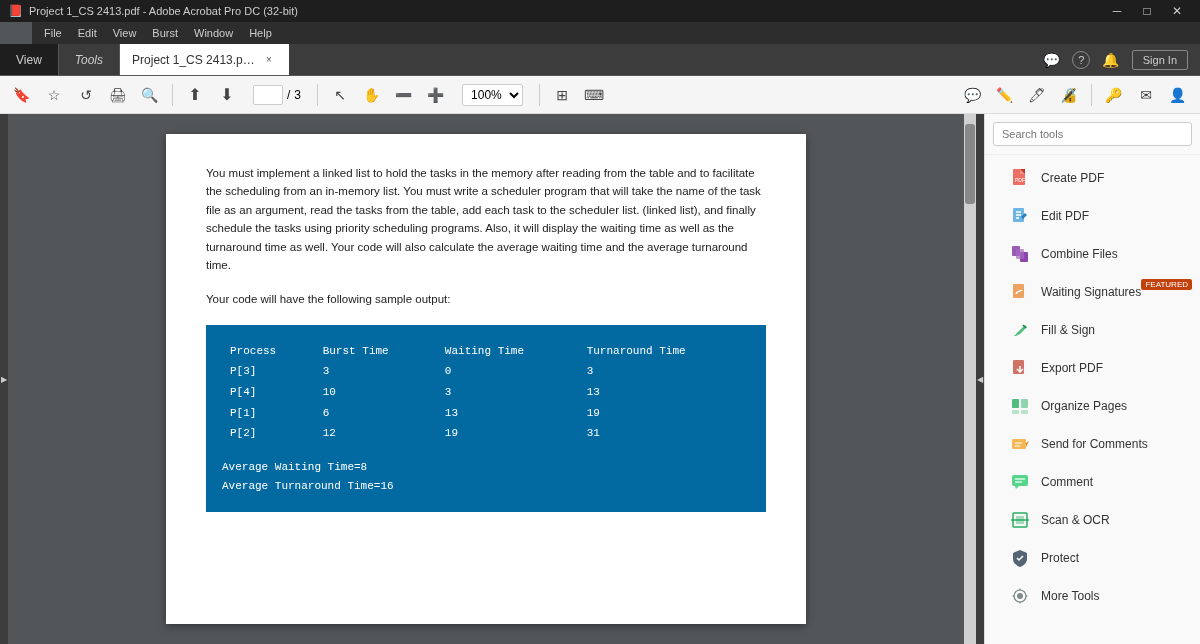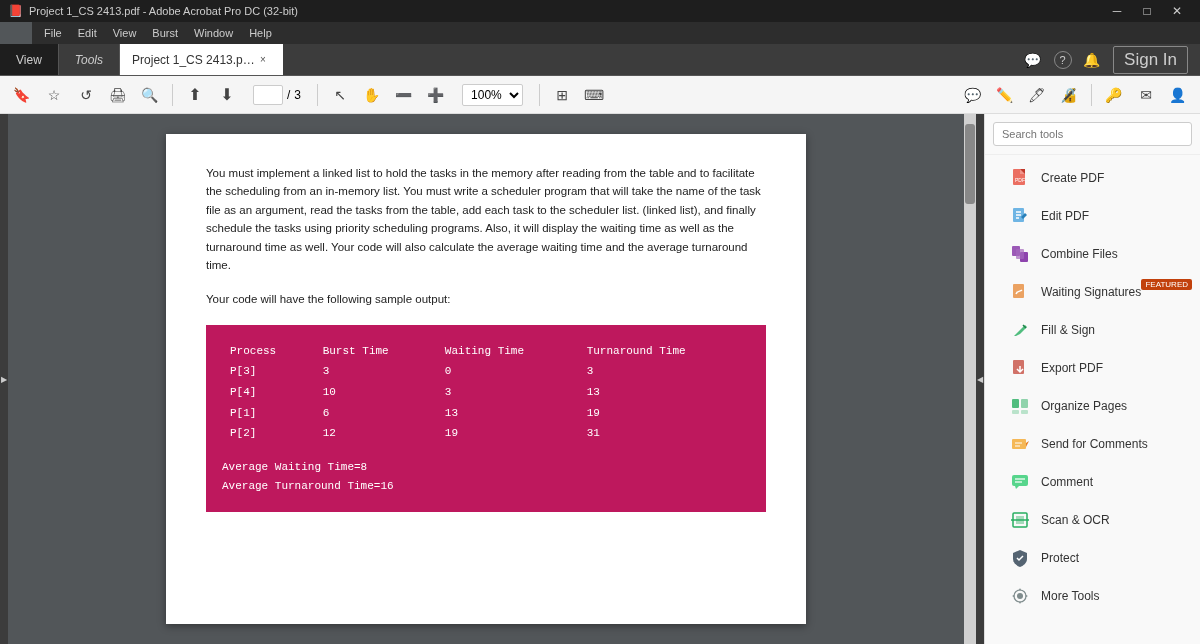--- a/index.html
+++ b/index.html
@@ -72,20 +72,21 @@
       font-style: italic;
     }
     .tab-doc {
       background: #fff;
       color: #333;
       padding: 0 12px;
       display: flex;
       align-items: center;
       font-size: 12px;
       cursor: pointer;
+      gap: 6px;
     }
     .tab-close {
       width: 16px; height: 16px;
       display: flex; align-items: center; justify-content: center;
       border-radius: 2px;
       font-size: 10px;
       color: #555;
       cursor: pointer;
     }
     .tabbar-right {
@@ -99,21 +100,21 @@
       color: #ccc;
       font-size: 14px;
       cursor: pointer;
       padding: 4px;
     }
     .signin-btn {
       background: transparent;
       border: 1px solid #888;
       color: #ccc;
       padding: 3px 10px;
-      font-size: 17px;
+      font-size: 11px;
       cursor: pointer;
       border-radius: 2px;
     }
 
     
     .toolbar {
       background: #f5f5f5;
       height: 38px;
       display: flex;
       align-items: center;
@@ -211,21 +212,21 @@
     }
 
     .doc-text {
       font-size: 11.5px;
       line-height: 1.6;
       color: #222;
       margin-bottom: 16px;
     }
 
     .doc-code-block {
-      background: #be185d;
+      background: #0369a1;
       color: #fff;
       font-family: 'Courier New', monospace;
       font-size: 11px;
       padding: 16px;
       margin: 10px 0;
       line-height: 1.7;
     }
 
     .doc-code-block table {
       border-collapse: collapse;

